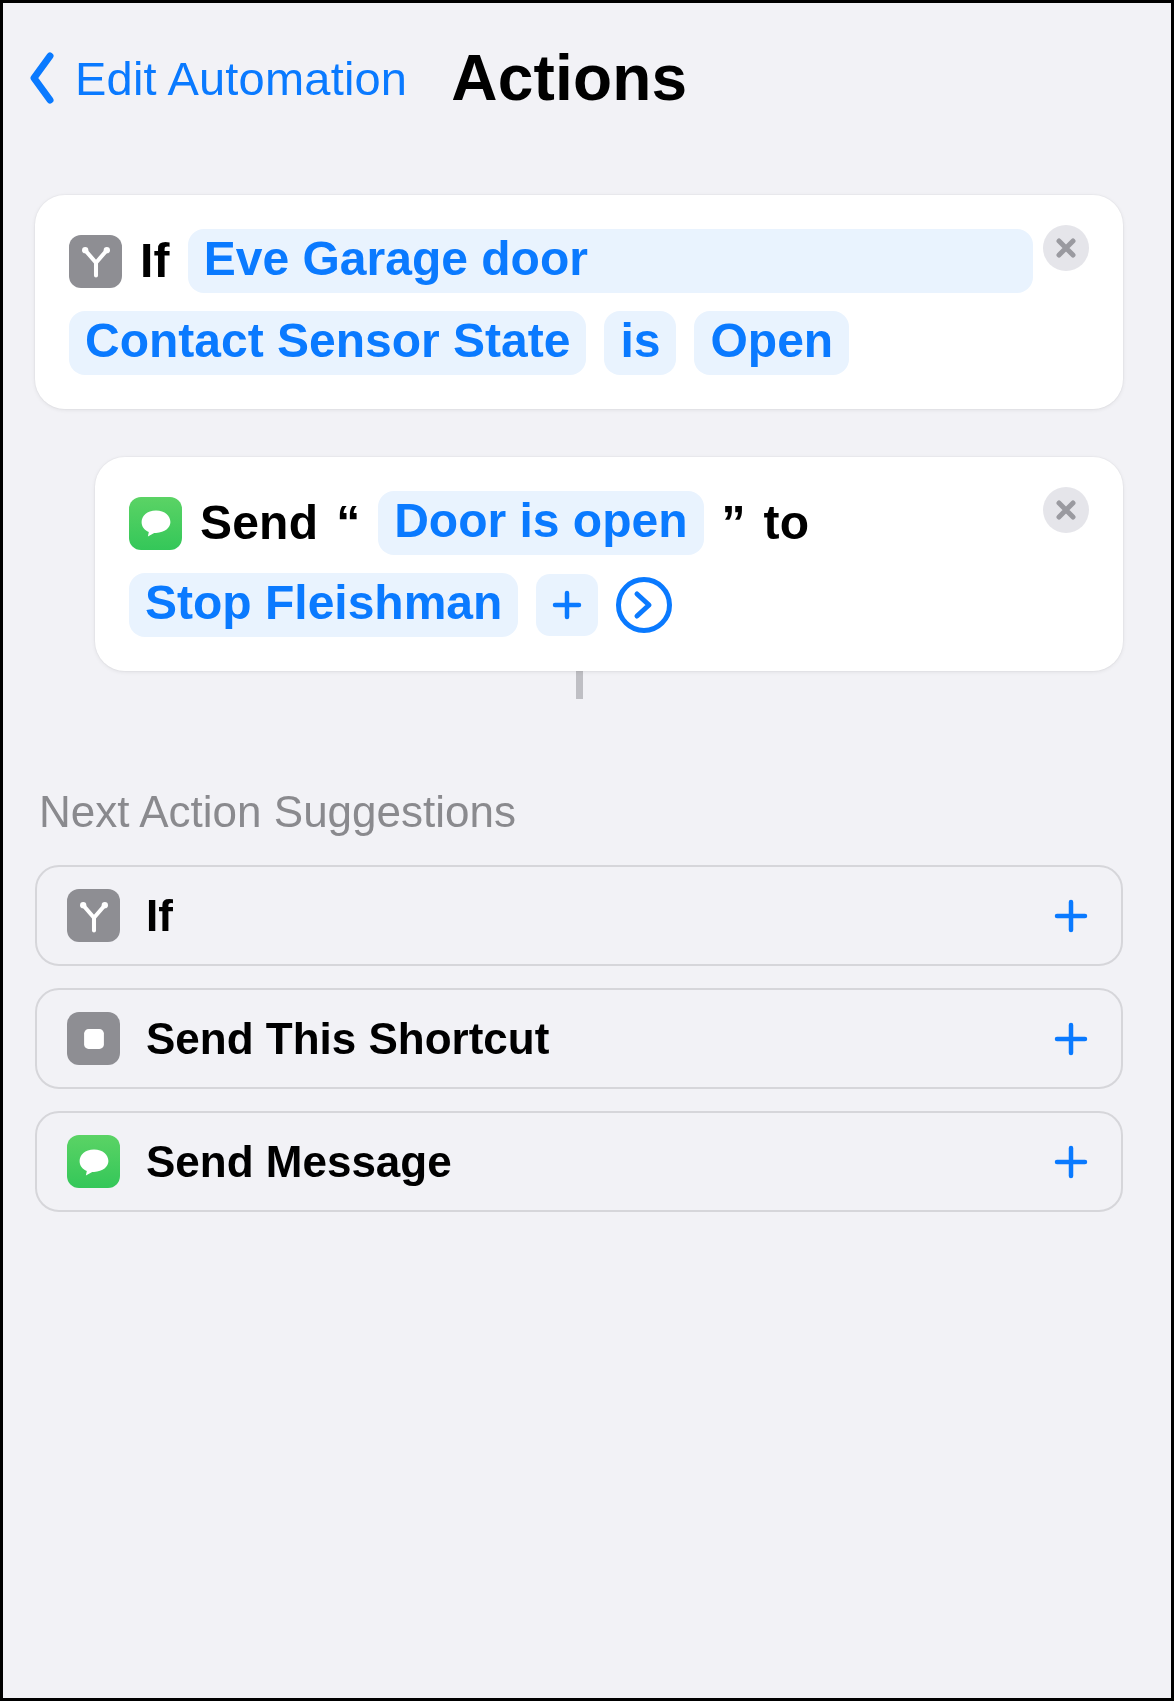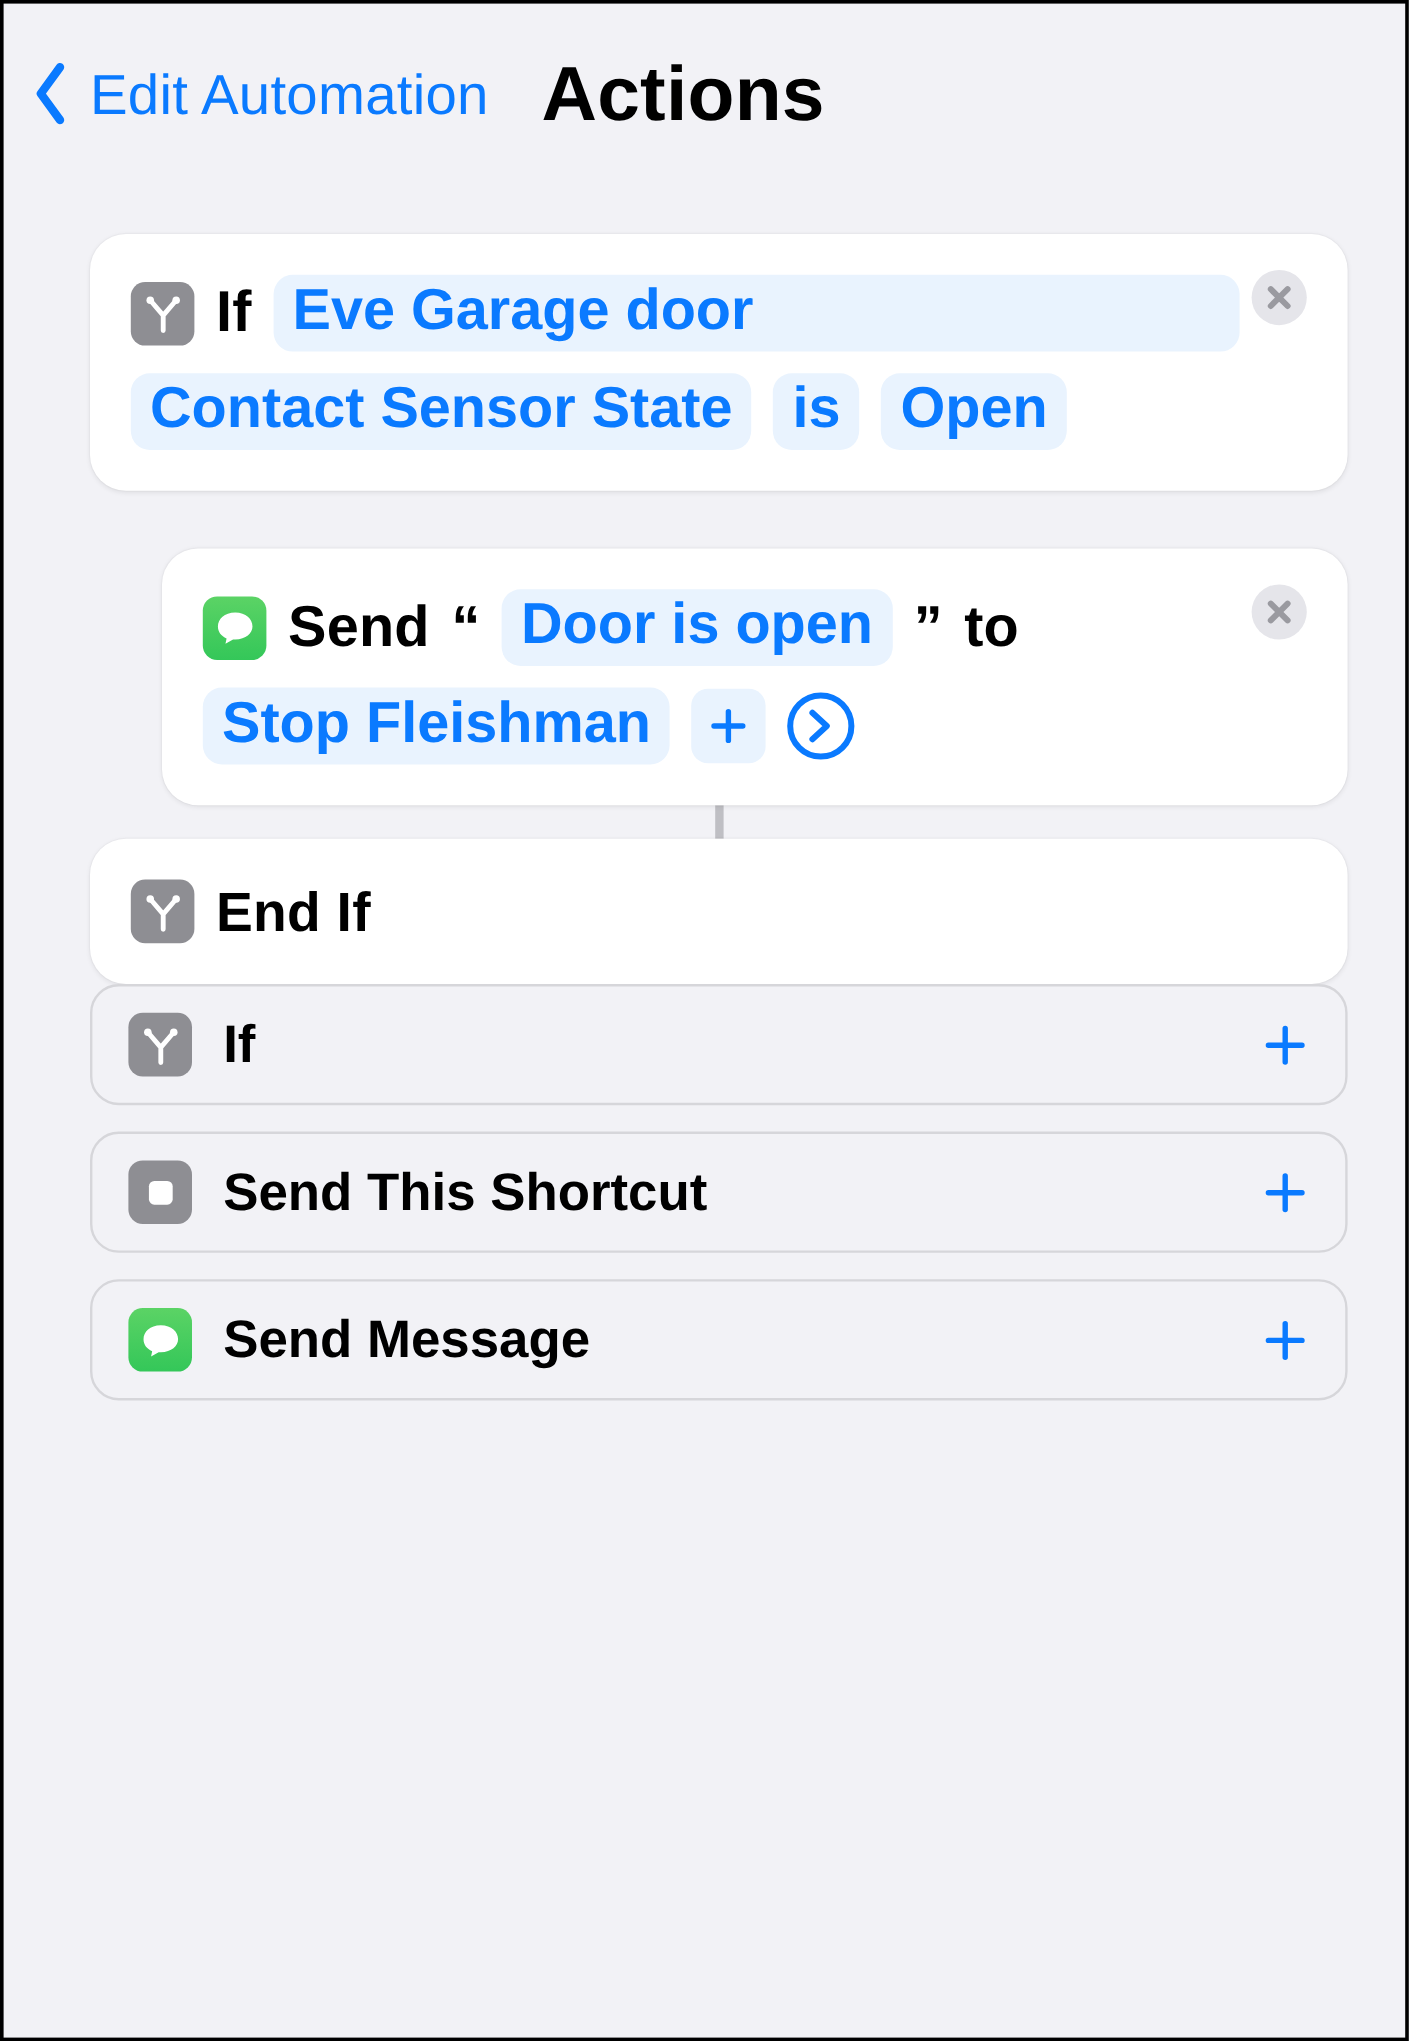--- a/index.html
+++ b/index.html
@@ -23,21 +23,21 @@
   .nav .back-chevron svg { width:30px; height:52px; display:block; }
   .nav .back-label {
     color:#0a7aff; font-size:47px; font-weight:400; letter-spacing:0.2px;
   }
   .nav .title {
     font-size:64px; font-weight:700; letter-spacing:0.2px;
     margin-left:26px;
   }
 
   
-  .content { padding:80px 48px 0 32px;margin-left:40px; }
+  .content { padding:80px 48px 0 32px; }
   .card {
     background:#fff;
     border-radius:30px;
     box-shadow:0 1px 4px rgba(0,0,0,0.08), 0 0 0 1px rgba(0,0,0,0.02);
     position:relative;
   }
   .card.nested { margin-left:60px; }
 
   .card-body {
     padding:34px 90px 34px 34px;
@@ -185,33 +185,22 @@
             <path d="M4 4 L16 15 L4 26" fill="none" stroke="#0a7aff" stroke-width="5" stroke-linecap="round" stroke-linejoin="round"></path>
           </svg>
       </span>
     </div>
   </div>
 
   <div class="connector-block">
       <div class="connector"></div>
     </div>
 
-  <div class="card">
-    <div class="card-body" style="padding-right:40px;">
-      <span class="icon-box icon-grey">
-        <svg viewBox="0 0 40 40" width="36" height="36">
-            <path d="M20 36 L20 22 M20 22 L8 8 M20 22 L32 8" fill="none" stroke="#fff" stroke-width="4.5" stroke-linecap="round"></path>
-            <circle cx="8" cy="8" r="3.5" fill="#fff"></circle>
-            <circle cx="32" cy="8" r="3.5" fill="#fff"></circle>
-          </svg>
-      </span>
-      <span class="tok bold" style="font-size:46px;">End If</span>
-    </div>
-  </div>
-
+
+  <div class="section-title">Next Action Suggestions</div>
 
   <div class="sugg">
     <span class="icon-box icon-grey">
       <svg viewBox="0 0 40 40" width="36" height="36">
           <path d="M20 36 L20 22 M20 22 L8 8 M20 22 L32 8" fill="none" stroke="#fff" stroke-width="4.5" stroke-linecap="round"></path>
           <circle cx="8" cy="8" r="3.5" fill="#fff"></circle>
           <circle cx="32" cy="8" r="3.5" fill="#fff"></circle>
         </svg>
     </span>
     <span class="sugg-label">If</span>

